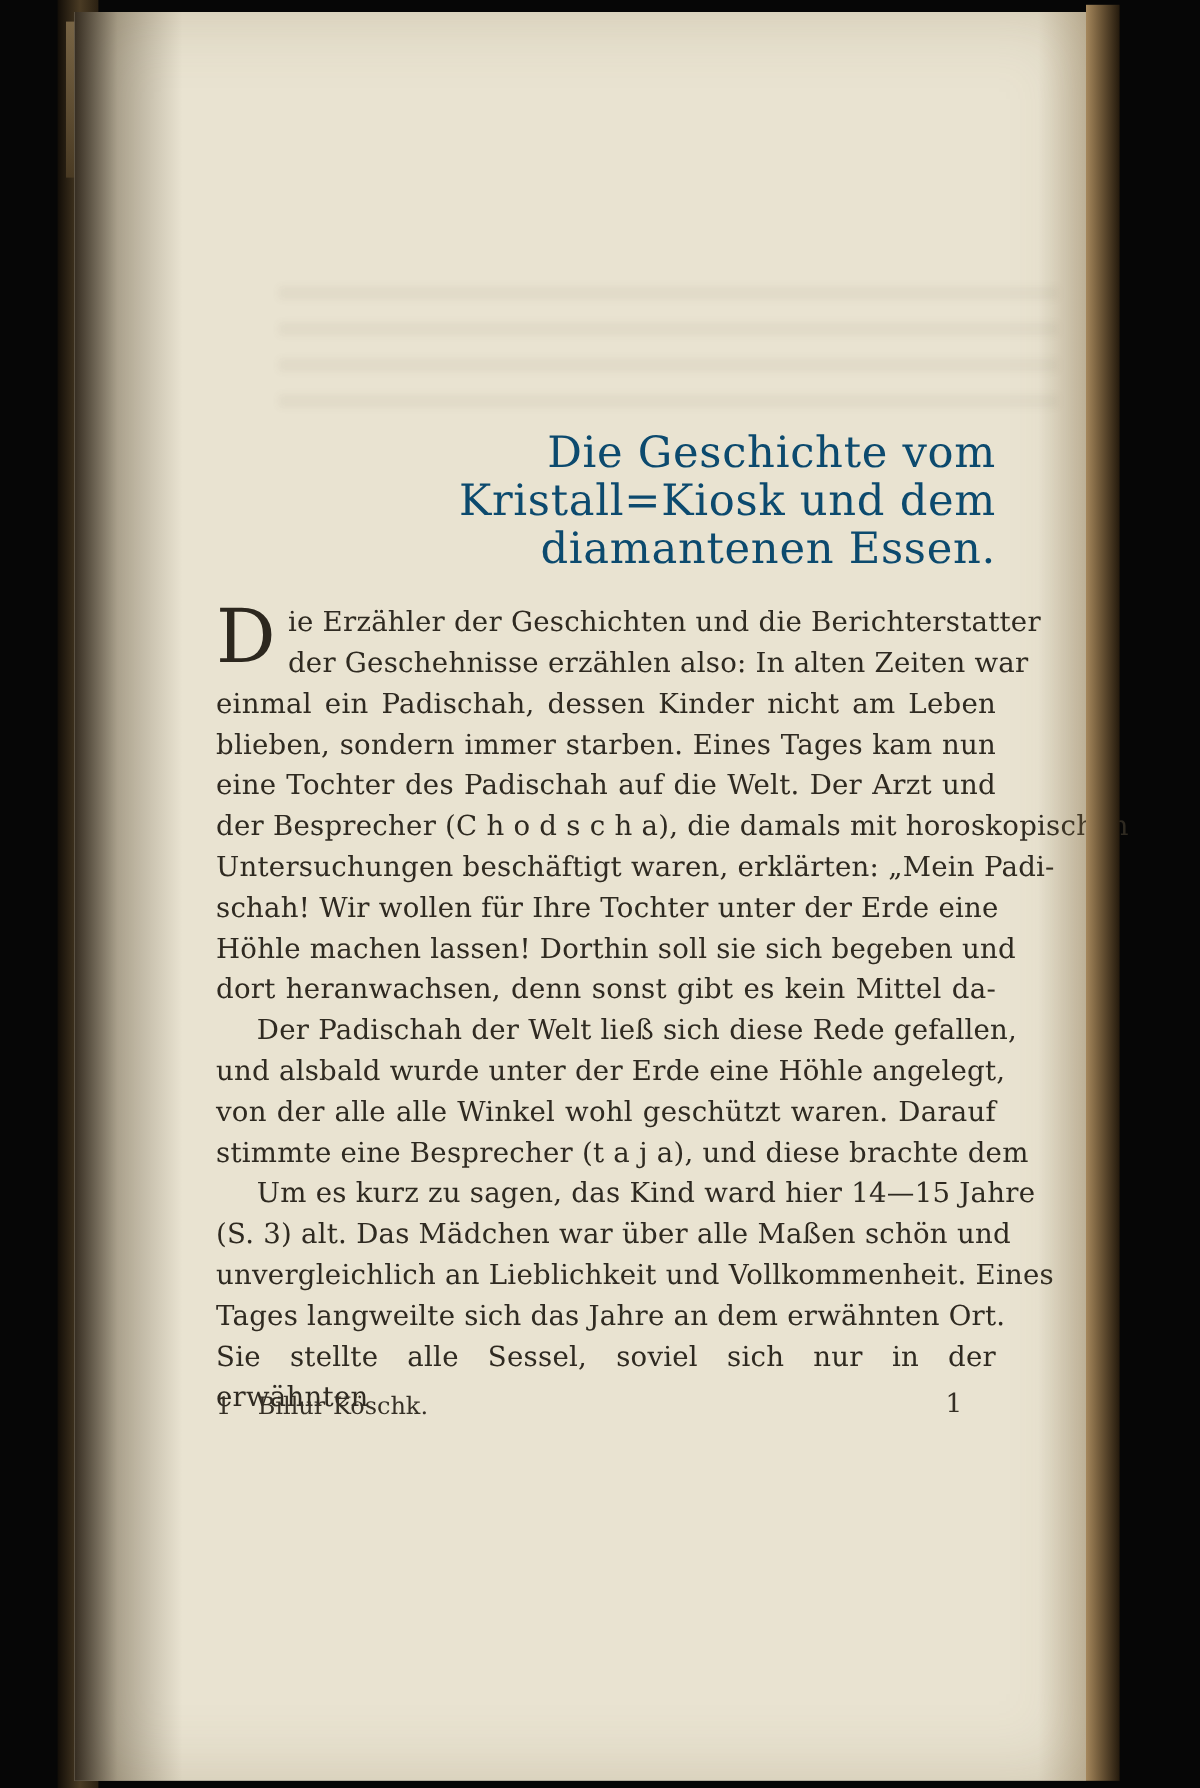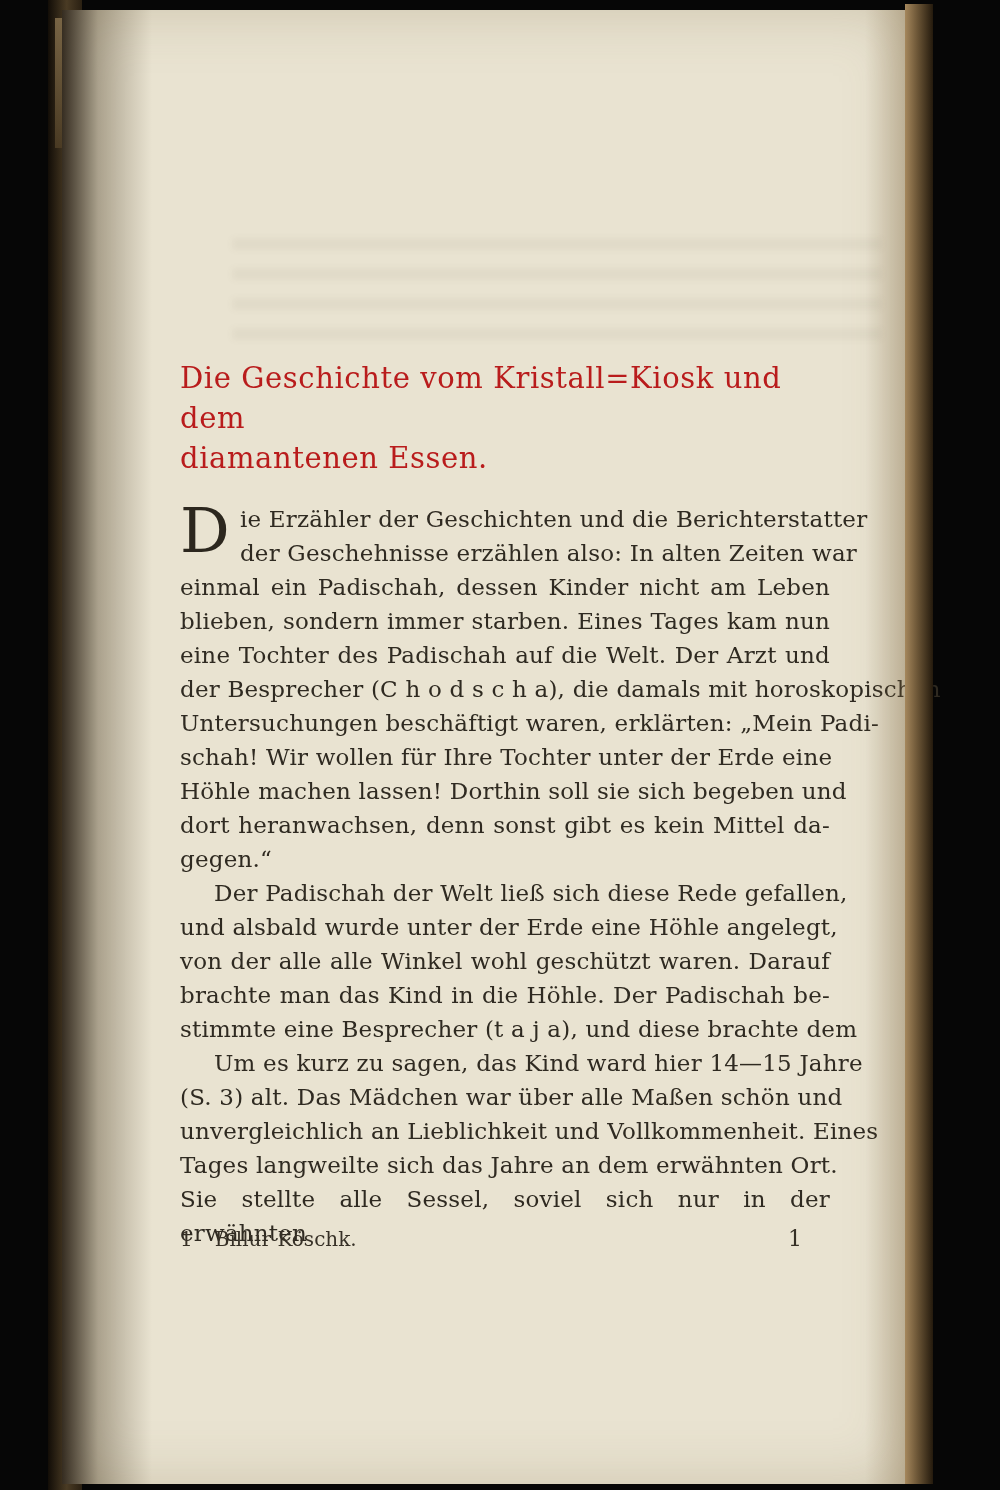--- a/index.html
+++ b/index.html
@@ -84,26 +84,26 @@
   }
   .content {
     position: absolute;
     left: 118px;
     top: 0;
     width: 650px;
     color: #2f2a21;
   }
   .title {
     margin: 348px 0 0 0;
-    font-size: 29px;
+    font-size: 36px;
     font-weight: normal;
-    text-align: left;
+    text-align: right;
     line-height: 40px;
     letter-spacing: 0.6px;
-    color: #b91c1c;
+    color: #0c4a6e;
   }
   .title-line { display: block; }
   .body-text {
     margin-top: 24px;
     font-size: 23px;
     letter-spacing: 0.2px;
   }
   .paragraph { position: relative; }
   .line {
     height: 34px;
@@ -165,28 +165,26 @@
           <div class="line">ie Erzähler der Geschichten und die Berichterstatter</div>
           <div class="line">der Geschehnisse erzählen also: In alten Zeiten war</div>
           <div class="line">einmal ein Padischah, dessen Kinder nicht am Leben</div>
           <div class="line">blieben, sondern immer starben.  Eines Tages kam nun</div>
           <div class="line">eine Tochter des Padischah auf die Welt.  Der Arzt und</div>
           <div class="line">der Besprecher (C h o d s c h a), die damals mit horoskopischen</div>
           <div class="line">Untersuchungen beschäftigt waren, erklärten: „Mein Padi-</div>
           <div class="line">schah!  Wir wollen für Ihre Tochter unter der Erde eine</div>
           <div class="line">Höhle machen lassen!  Dorthin soll sie sich begeben und</div>
           <div class="line">dort heranwachsen, denn sonst gibt es kein Mittel da-</div>
-          <div class="line last">gegen.“</div>
         </div>
 
         <div class="paragraph">
           <div class="line indent">Der Padischah der Welt ließ sich diese Rede gefallen,</div>
           <div class="line">und alsbald wurde unter der Erde eine Höhle angelegt,</div>
           <div class="line">von der alle alle Winkel wohl geschützt waren.  Darauf</div>
-          <div class="line">brachte man das Kind in die Höhle.  Der Padischah be-</div>
           <div class="line">stimmte eine Besprecher (t a j a), und diese brachte dem</div>
         </div>
 
         <div class="paragraph">
           <div class="line indent">Um es kurz zu sagen, das Kind ward hier 14—15 Jahre</div>
           <div class="line">(S. 3) alt.  Das Mädchen war über alle Maßen schön und</div>
           <div class="line">unvergleichlich an Lieblichkeit und Vollkommenheit.  Eines</div>
           <div class="line">Tages langweilte sich das Jahre an dem erwähnten Ort.</div>
           <div class="line last">Sie stellte alle Sessel, soviel sich nur in der erwähnten</div>
         </div>

